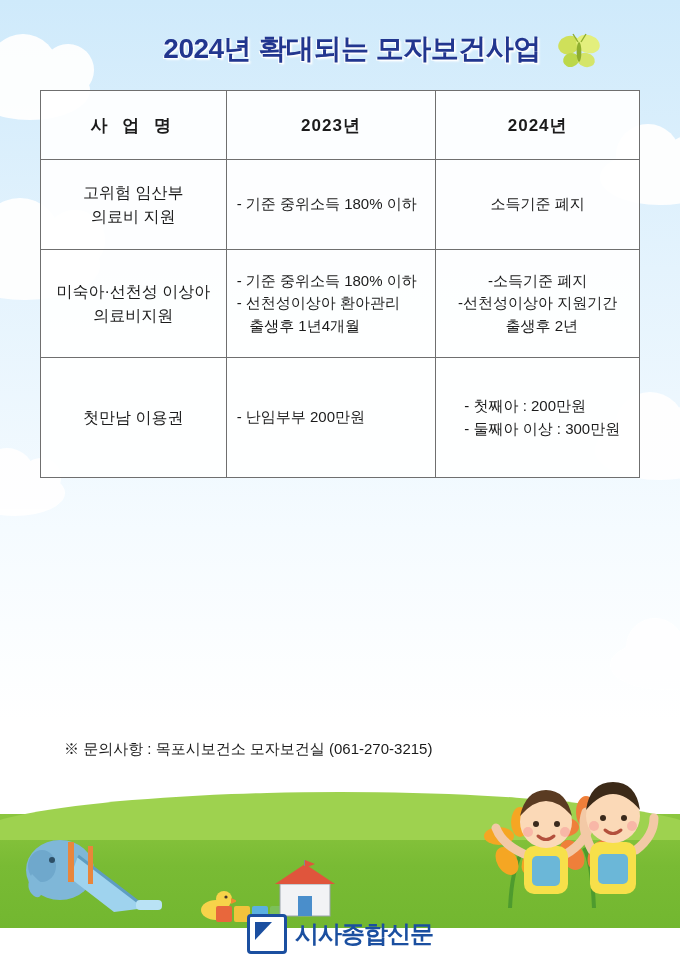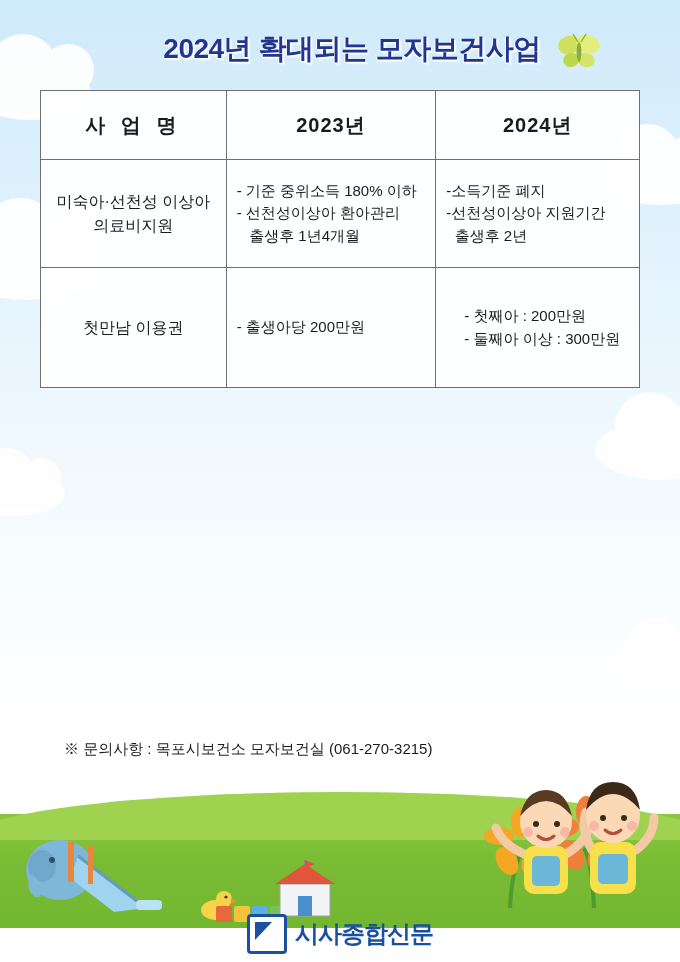--- a/index.html
+++ b/index.html
@@ -99,21 +99,21 @@
   table, th, td {
     border: 1px solid #6f6f6f;
   }
   th, td {
     padding: 8px 10px;
     vertical-align: middle;
     color: #1b1b1b;
   }
   thead th {
     height: 52px;
-    font-size: 20px;
+    font-size: 17px;
     font-weight: bold;
     text-align: center;
     letter-spacing: 1px;
   }
   thead th.col-name { letter-spacing: 5px; }
 
   col.c1 { width: 31%; }
   col.c2 { width: 35%; }
   col.c3 { width: 34%; }
 
@@ -121,21 +121,21 @@
     text-align: center;
     font-size: 16px;
     line-height: 1.5;
   }
   td.y23, td.y24 {
     font-size: 15px;
     line-height: 1.5;
   }
   td.y23 { text-align: left; }
   td.y24 { text-align: center; }
-  td.y24.left { text-align: left; }
+  td.y24.left { text-align: center; }
   td.y24.center-multi { text-align: left; padding-left: 28px; }
 
   tbody tr { height: 90px; }
   tbody tr.tall { height: 108px; }
   tbody tr.last { height: 120px; }
 
   .cell-line { display: block; white-space: pre; }
 
   
   .footnote {
@@ -245,20 +245,32 @@
       </colgroup>
       <thead>
         <tr>
           <th class="col-name">사 업 명</th>
           <th>2023년</th>
           <th>2024년</th>
         </tr>
       </thead>
       <tbody>
 
+        <tr>
+          <td class="name">
+            <span class="cell-line">고위험 임산부
+의료비 지원</span>
+          </td>
+          <td class="y23">
+            <span class="cell-line">- 기준 중위소득 180% 이하</span>
+          </td>
+          <td class="y24">
+            <span class="cell-line">소득기준 폐지</span>
+          </td>
+        </tr>
 
         <tr class="tall">
           <td class="name">
             <span class="cell-line">미숙아·선천성 이상아
 의료비지원</span>
           </td>
           <td class="y23">
             <span class="cell-line">- 기준 중위소득 180% 이하</span>
             <span class="cell-line">- 선천성이상아 환아관리</span>
             <span class="cell-line">   출생후 1년4개월</span>
@@ -270,21 +282,21 @@
           </td>
         </tr>
 
 
 
         <tr class="last">
           <td class="name">
             <span class="cell-line">첫만남 이용권</span>
           </td>
           <td class="y23">
-            <span class="cell-line">- 출생아당 200만원</span>
+            <span class="cell-line">- 난임부부 200만원</span>
           </td>
           <td class="y24 center-multi">
             <span class="cell-line">- 첫째아 : 200만원</span>
             <span class="cell-line">- 둘째아 이상 : 300만원</span>
           </td>
         </tr>
       </tbody>
     </table>
   </div>
 

